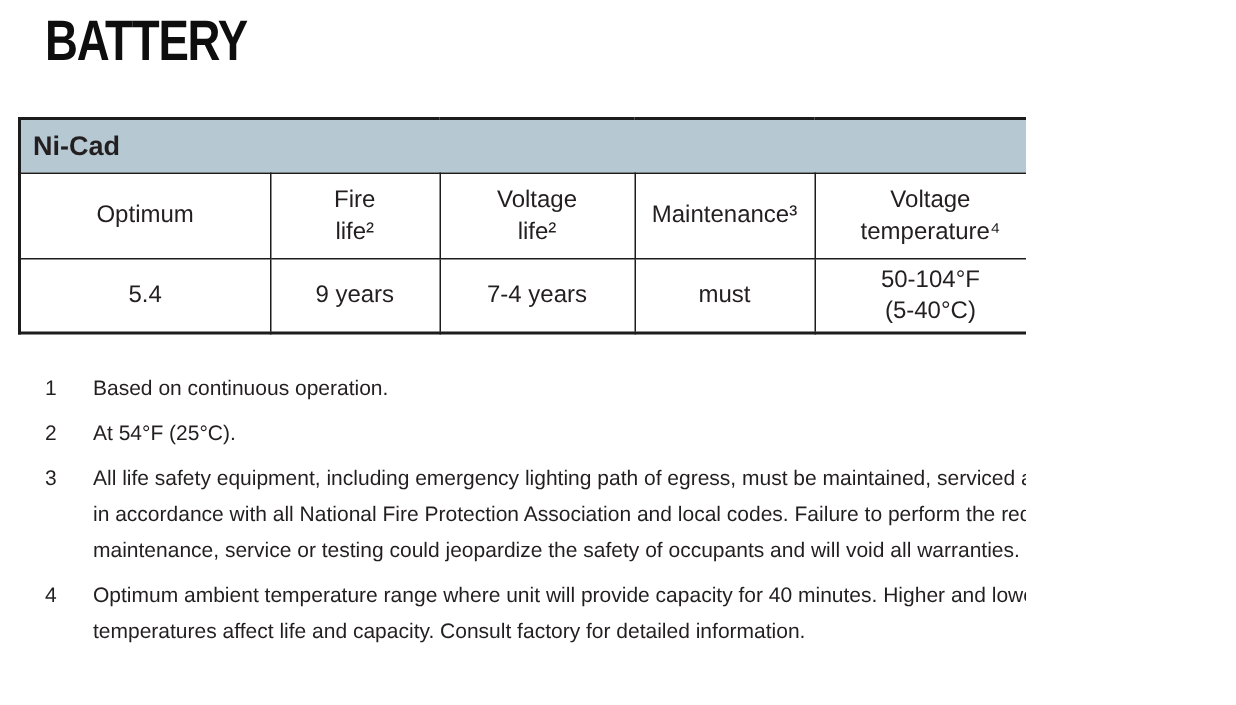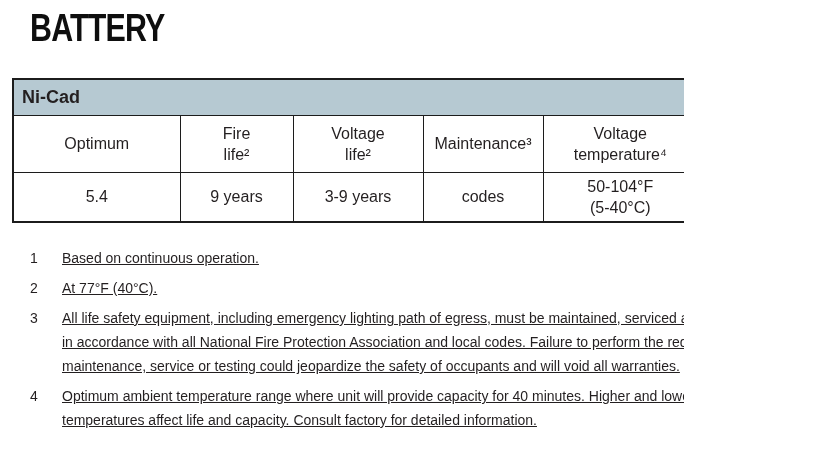--- a/index.html
+++ b/index.html
@@ -74,21 +74,20 @@
     margin-bottom: 6px;
     font-size: 14px;
     line-height: 24px;
   }
   .fn-num {
     flex: 0 0 32px;
   }
   .fn-text {
     flex: 1 1 auto;
     white-space: pre-line;
-    text-decoration: underline;
   }
 </style>
 </head>
 <body>
 
 <div id="page">
 
   <div class="page-title">BATTERY</div>
 
   <table class="spec-table">
@@ -109,36 +108,36 @@
 life²</th>
         <th>Voltage
 life²</th>
         <th>Maintenance³</th>
         <th>Voltage
 temperature⁴</th>
       </tr>
       <tr class="data-row">
         <td>5.4</td>
         <td>9 years</td>
-        <td>3-9 years</td>
-        <td>codes</td>
+        <td>7-4 years</td>
+        <td>must</td>
         <td>50-104°F
 (5-40°C)</td>
       </tr>
     </tbody>
   </table>
 
   <div class="footnotes">
     <div class="footnote">
       <span class="fn-num">1</span>
       <span class="fn-text">Based on continuous operation.</span>
     </div>
     <div class="footnote">
       <span class="fn-num">2</span>
-      <span class="fn-text">At 77°F (40°C).</span>
+      <span class="fn-text">At 54°F (25°C).</span>
     </div>
     <div class="footnote">
       <span class="fn-num">3</span>
       <span class="fn-text">All life safety equipment, including emergency lighting path of egress, must be maintained, serviced and tested
 in accordance with all National Fire Protection Association and local codes. Failure to perform the required
 maintenance, service or testing could jeopardize the safety of occupants and will void all warranties.</span>
     </div>
     <div class="footnote">
       <span class="fn-num">4</span>
       <span class="fn-text">Optimum ambient temperature range where unit will provide capacity for 40 minutes. Higher and lower

